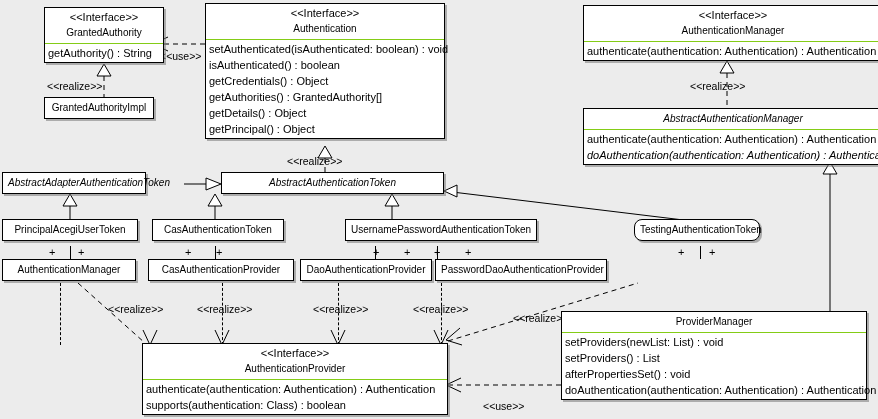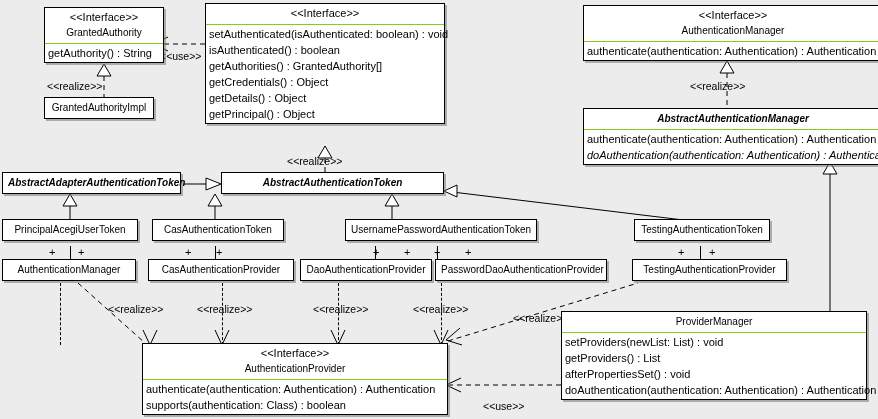--- a/index.html
+++ b/index.html
@@ -34,21 +34,21 @@
     font-size:11px;
     color:#000;
     white-space:nowrap;
   }
   .uml .cname{
     display:block;
     font-size:10px;
     white-space:nowrap;
     text-align:center;
   }
-  .uml.abstract .cname{ font-style:italic; font-weight:bold; }
+  .uml.abstract .cname{ font-style:italic; font-weight:normal; }
   .uml .ops{
     border-top:1px solid #84cc16;
     padding:1px 0 1px 0;
   }
   .uml .op{
     display:block;
     font-size:11px;
     line-height:16px;
     padding:0 0 0 3px;
     white-space:nowrap;
@@ -213,26 +213,27 @@
 
   <div class="uml simple" style="left:44px;top:97px;width:110px;">
     <div class="hdr">
       <span class="cname">GrantedAuthorityImpl</span>
     </div>
   </div>
 
   <div class="uml" style="left:205px;top:3px;width:240px;">
     <div class="hdr">
       <span class="stereo">&lt;&lt;Interface&gt;&gt;</span>
+      <span class="cname">Authentication</span>
     </div>
     <div class="ops">
       <span class="op">setAuthenticated(isAuthenticated: boolean) : void</span>
       <span class="op">isAuthenticated() : boolean</span>
+      <span class="op">getCredentials() : Object</span>
       <span class="op">getAuthorities() : GrantedAuthority[]</span>
-      <span class="op">getCredentials() : Object</span>
       <span class="op">getDetails() : Object</span>
       <span class="op">getPrincipal() : Object</span>
     </div>
   </div>
 
   <div class="uml" style="left:583px;top:5px;width:300px;">
     <div class="hdr">
       <span class="stereo">&lt;&lt;Interface&gt;&gt;</span>
       <span class="cname">AuthenticationManager</span>
     </div>
@@ -244,21 +245,21 @@
   <div class="uml abstract" style="left:583px;top:108px;width:300px;">
     <div class="hdr">
       <span class="cname">AbstractAuthenticationManager</span>
     </div>
     <div class="ops">
       <span class="op">authenticate(authentication: Authentication) : Authentication</span>
       <span class="op italic">doAuthentication(authentication: Authentication) : Authentication</span>
     </div>
   </div>
 
-  <div class="uml simple abstract" style="left:2px;top:172px;width:179px;">
+  <div class="uml simple abstract" style="left:2px;top:172px;width:144px;">
     <div class="hdr">
       <span class="cname">AbstractAdapterAuthenticationToken</span>
     </div>
   </div>
 
   <div class="uml simple abstract" style="left:221px;top:172px;width:223px;">
     <div class="hdr">
       <span class="cname">AbstractAuthenticationToken</span>
     </div>
   </div>
@@ -274,21 +275,21 @@
       <span class="cname">CasAuthenticationToken</span>
     </div>
   </div>
 
   <div class="uml simple" style="left:345px;top:219px;width:192px;">
     <div class="hdr">
       <span class="cname">UsernamePasswordAuthenticationToken</span>
     </div>
   </div>
 
-  <div class="uml simple" style="left:634px;top:219px;width:136px;">
+  <div class="uml simple" style="left:634px;top:219px;width:126px;border-radius:8px;">
     <div class="hdr">
       <span class="cname">TestingAuthenticationToken</span>
     </div>
   </div>
 
   <div class="uml simple" style="left:2px;top:259px;width:134px;">
     <div class="hdr">
       <span class="cname">AuthenticationManager</span>
     </div>
   </div>
@@ -304,42 +305,37 @@
       <span class="cname">DaoAuthenticationProvider</span>
     </div>
   </div>
 
   <div class="uml simple" style="left:435px;top:259px;width:172px;">
     <div class="hdr">
       <span class="cname">PasswordDaoAuthenticationProvider</span>
     </div>
   </div>
 
-  <div class="uml simple" style="left:632px;top:259px;width:155px;">
-    <div class="hdr">
-      <span class="cname">TestingAuthenticationProvider</span>
-    </div>
-  </div>
 
   <div class="uml" style="left:142px;top:343px;width:306px;">
     <div class="hdr">
       <span class="stereo">&lt;&lt;Interface&gt;&gt;</span>
       <span class="cname">AuthenticationProvider</span>
     </div>
     <div class="ops">
       <span class="op">authenticate(authentication: Authentication) : Authentication</span>
       <span class="op">supports(authentication: Class) : boolean</span>
     </div>
   </div>
 
   <div class="uml" style="left:561px;top:311px;width:306px;">
     <div class="hdr">
       <span class="cname">ProviderManager</span>
     </div>
     <div class="ops">
       <span class="op">setProviders(newList: List) : void</span>
-      <span class="op">getProviders() : List</span>
+      <span class="op">setProviders() : List</span>
       <span class="op">afterPropertiesSet() : void</span>
       <span class="op">doAuthentication(authentication: Authentication) : Authentication</span>
     </div>
   </div>
 
 </div>
 
 </body></html>

